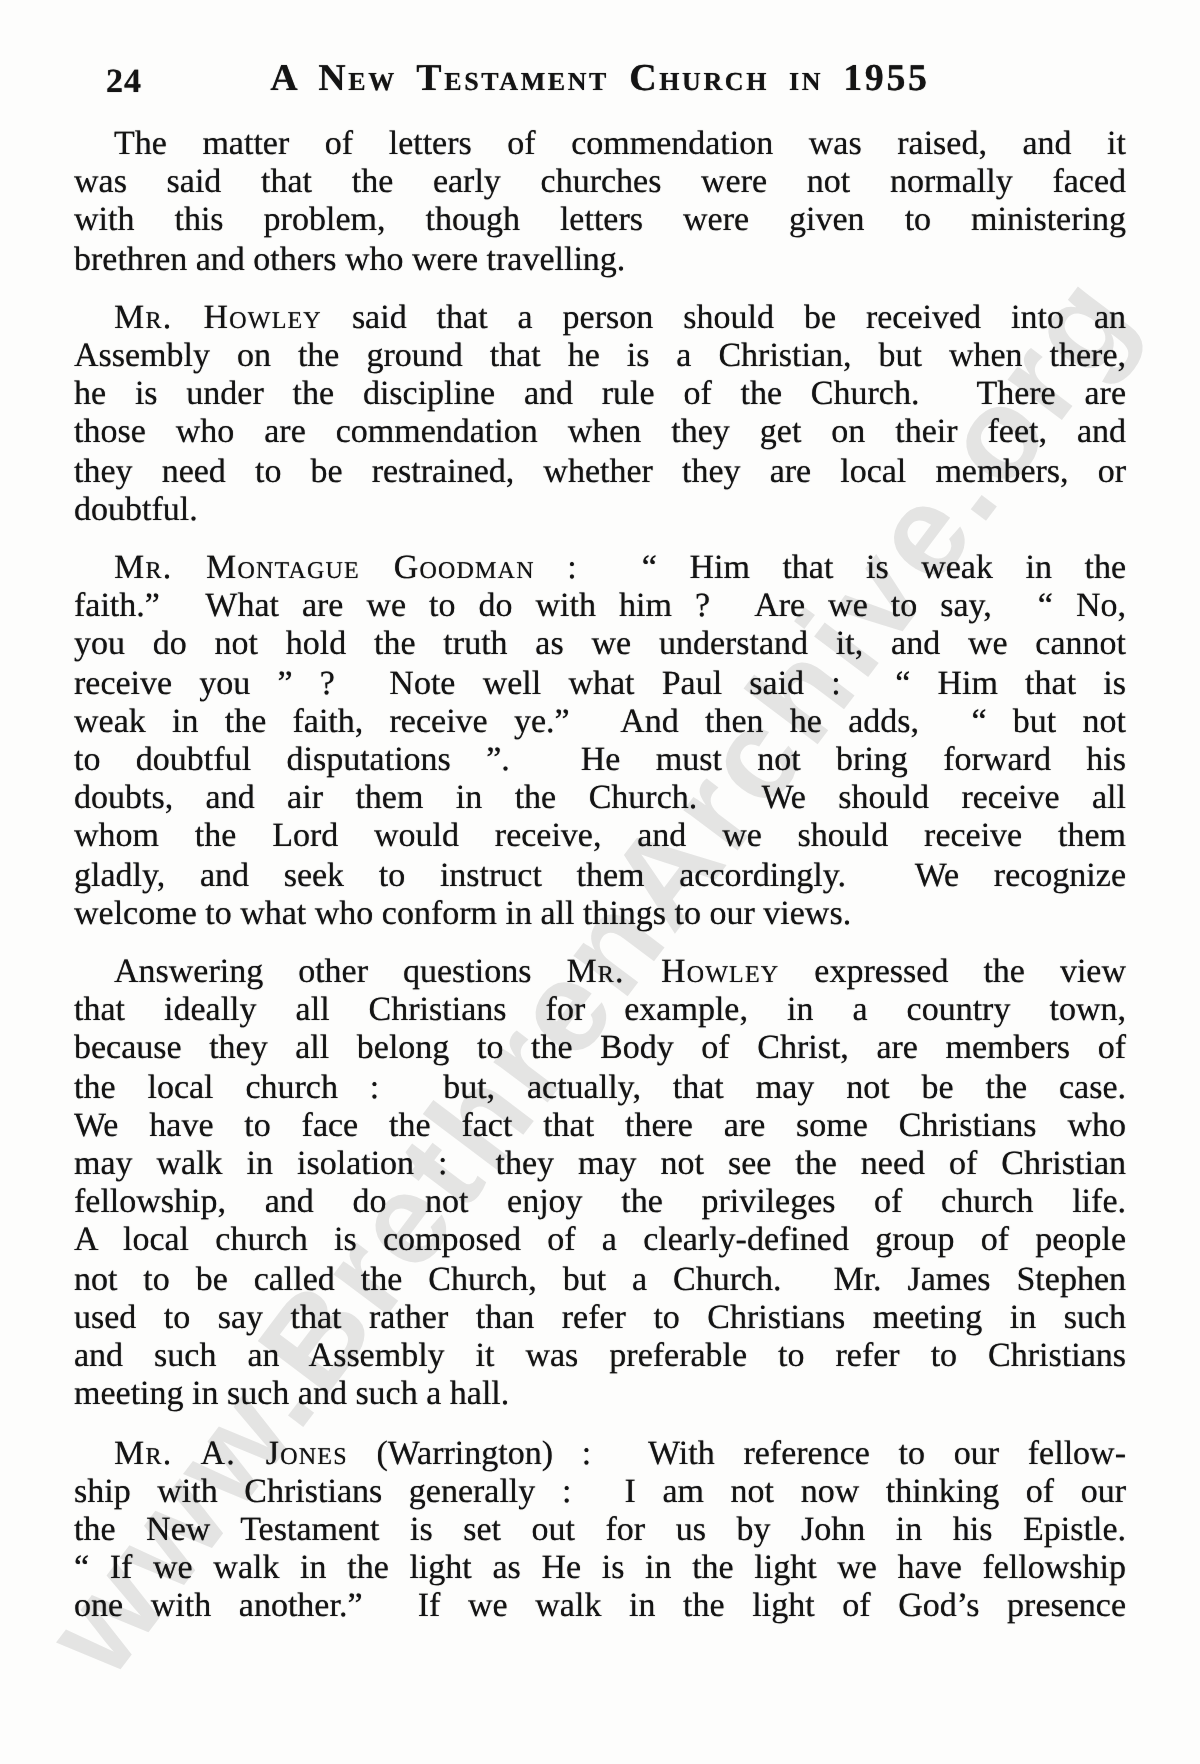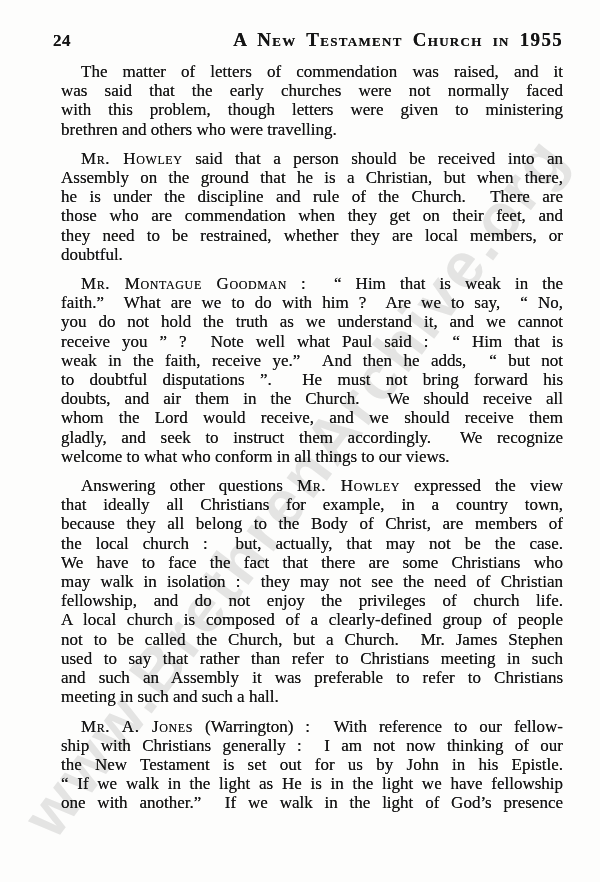--- a/index.html
+++ b/index.html
@@ -34,36 +34,35 @@
     top: 29px;
     z-index: 1;
     text-shadow: 0 0 0.45px rgba(10,10,10,0.75);
   }
   .header { position: relative; height: 21px; margin-bottom: 12px; }
   .pagenum {
     position: absolute; left: 16px; top: 2px;
     font-size: 17px; font-weight: bold; letter-spacing: 0.5px;
   }
   .title {
-    display: block; text-align: right;
+    display: block; text-align: center;
     font-variant: small-caps;
     font-size: 19px;
     letter-spacing: 1.3px;
     word-spacing: 4px;
     font-weight: bold;
   }
   .para { margin: 0 0 10px 0; }
   .para:last-child { margin-bottom: 0; }
   .line {
     font-size: 17px;
     line-height: 19.2px;
     text-align: justify;
     text-align-last: justify;
     white-space: normal;
-    margin-left: 24px;
   }
   .line.first { padding-left: 20px; }
   .line.last { text-align-last: left; }
   .sc { font-variant: small-caps; letter-spacing: 0.6px; }
   .it { }
 </style>
 </head>
 <body>
 
 <div class="page">

